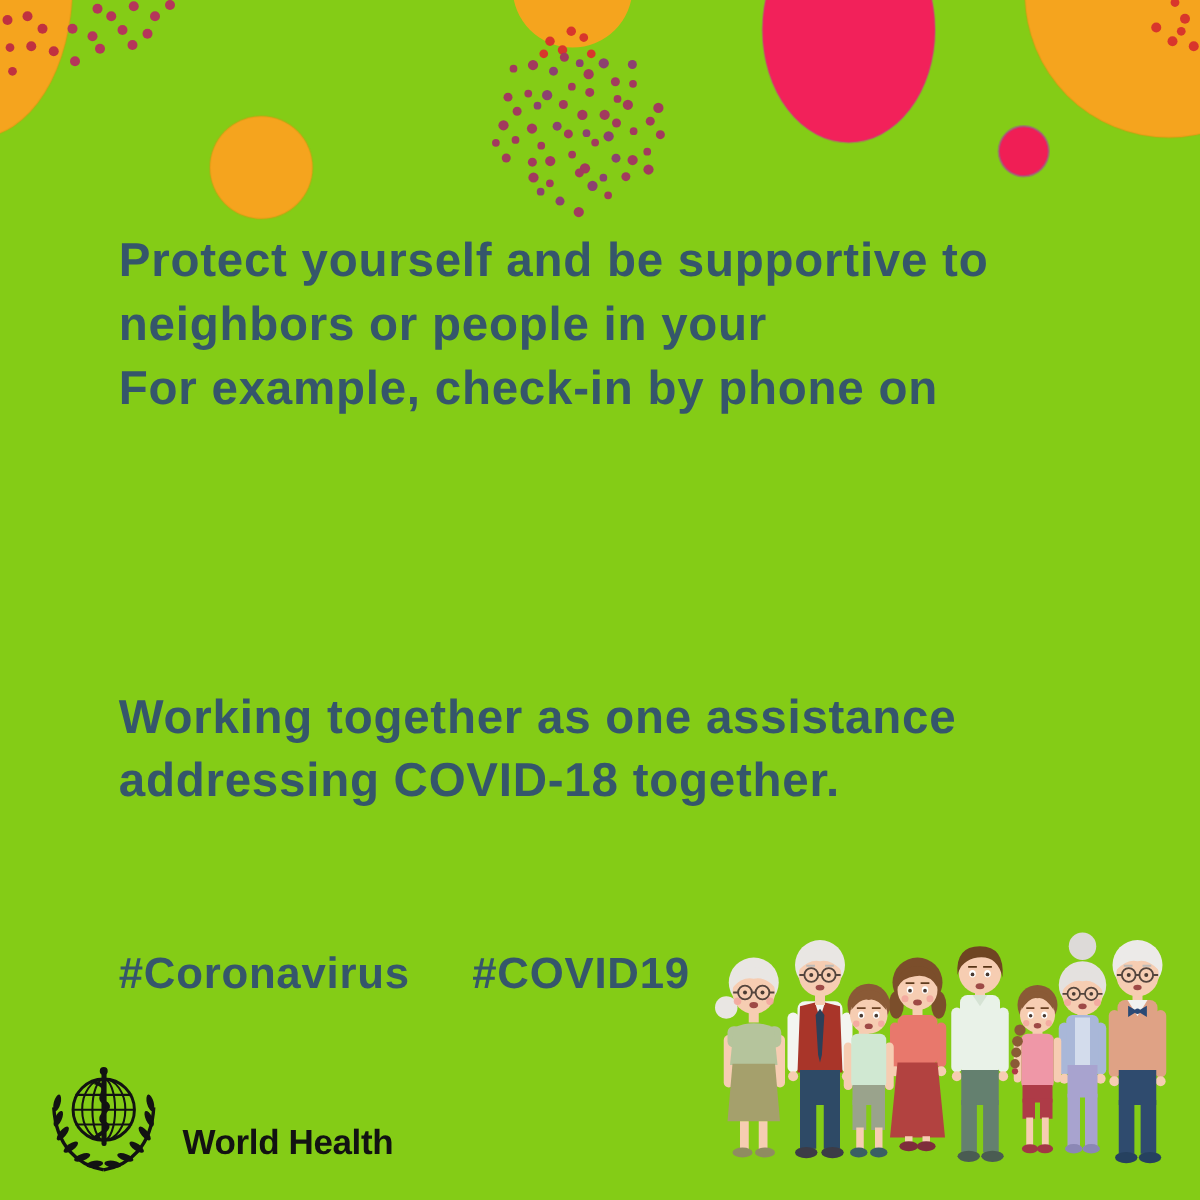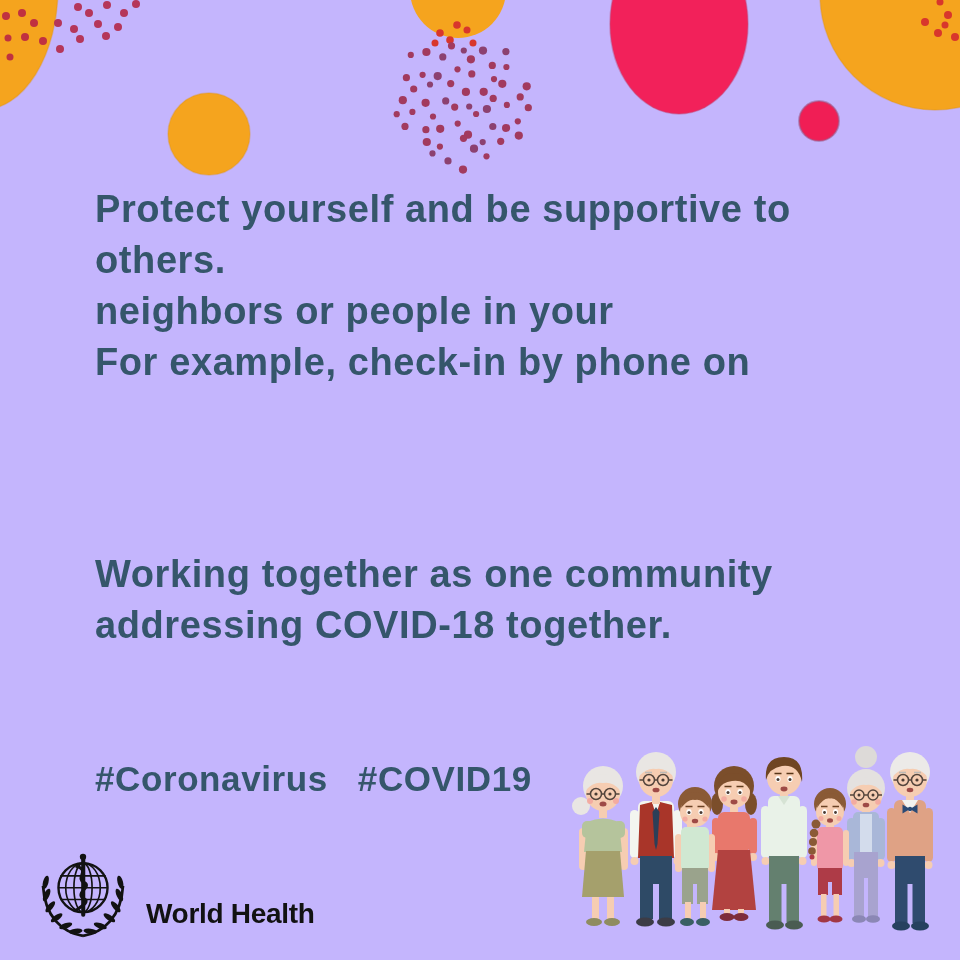--- a/index.html
+++ b/index.html
@@ -1,28 +1,28 @@
 <!DOCTYPE html>
 <html><head>
 <meta charset="utf-8">
 <style>
   html,body{margin:0;padding:0;background:#222;}
   .poster{
     position:relative;width:960px;height:960px;overflow:hidden;
-    background:#c4b5fd;
+    background:#84cc16;
     font-family:"Liberation Sans","DejaVu Sans",sans-serif;
   }
   .deco{position:absolute;left:0;top:0;width:960px;height:960px;pointer-events:none;}
   .text-block{position:absolute;left:95px;}
   .body-line{
     white-space:nowrap;font-weight:bold;font-size:38px;line-height:51px;
     color:#35566B;letter-spacing:.6px;
   }
   .hashtags{
-    position:absolute;left:95px;top:759px;display:flex;gap:30px;
+    position:absolute;left:95px;top:759px;display:flex;gap:50px;
     font-weight:bold;font-size:35px;color:#35566B;letter-spacing:.6px;
   }
   .who{
     position:absolute;left:33px;top:848px;display:flex;align-items:center;gap:13px;
     color:#121212;
   }
   .who-name{font-weight:bold;font-size:28px;line-height:32px;letter-spacing:-.3px;white-space:nowrap;margin-top:38px;}
   .family{position:absolute;left:560px;top:730px;}
 </style>
 </head>
@@ -140,27 +140,26 @@
         <circle cx="948" cy="15" r="4"></circle>
         <circle cx="940" cy="2" r="3.5"></circle>
       <circle cx="945" cy="25" r="3.5"></circle>
         <circle cx="938" cy="33" r="4"></circle>
         <circle cx="955" cy="37" r="4"></circle>
     </g>
   </svg>
 
   <div class="text-block" style="top:184px">
     <div class="body-line">Protect yourself and be supportive to</div>
-    <div class="body-line">others.</div>
     <div class="body-line">neighbors or people in your</div>
     <div class="body-line">For example, check-in by phone on</div>
   </div>
 
   <div class="text-block" style="top:549px">
-    <div class="body-line">Working together as one community</div>
+    <div class="body-line">Working together as one assistance</div>
     <div class="body-line">addressing COVID-18 together.</div>
   </div>
 
   <div class="hashtags">
     <span>#Coronavirus</span>
     <span>#COVID19</span>
   </div>
 
   <div class="who">
     <svg width="100" height="94" viewBox="0 0 110 100" aria-hidden="true">

